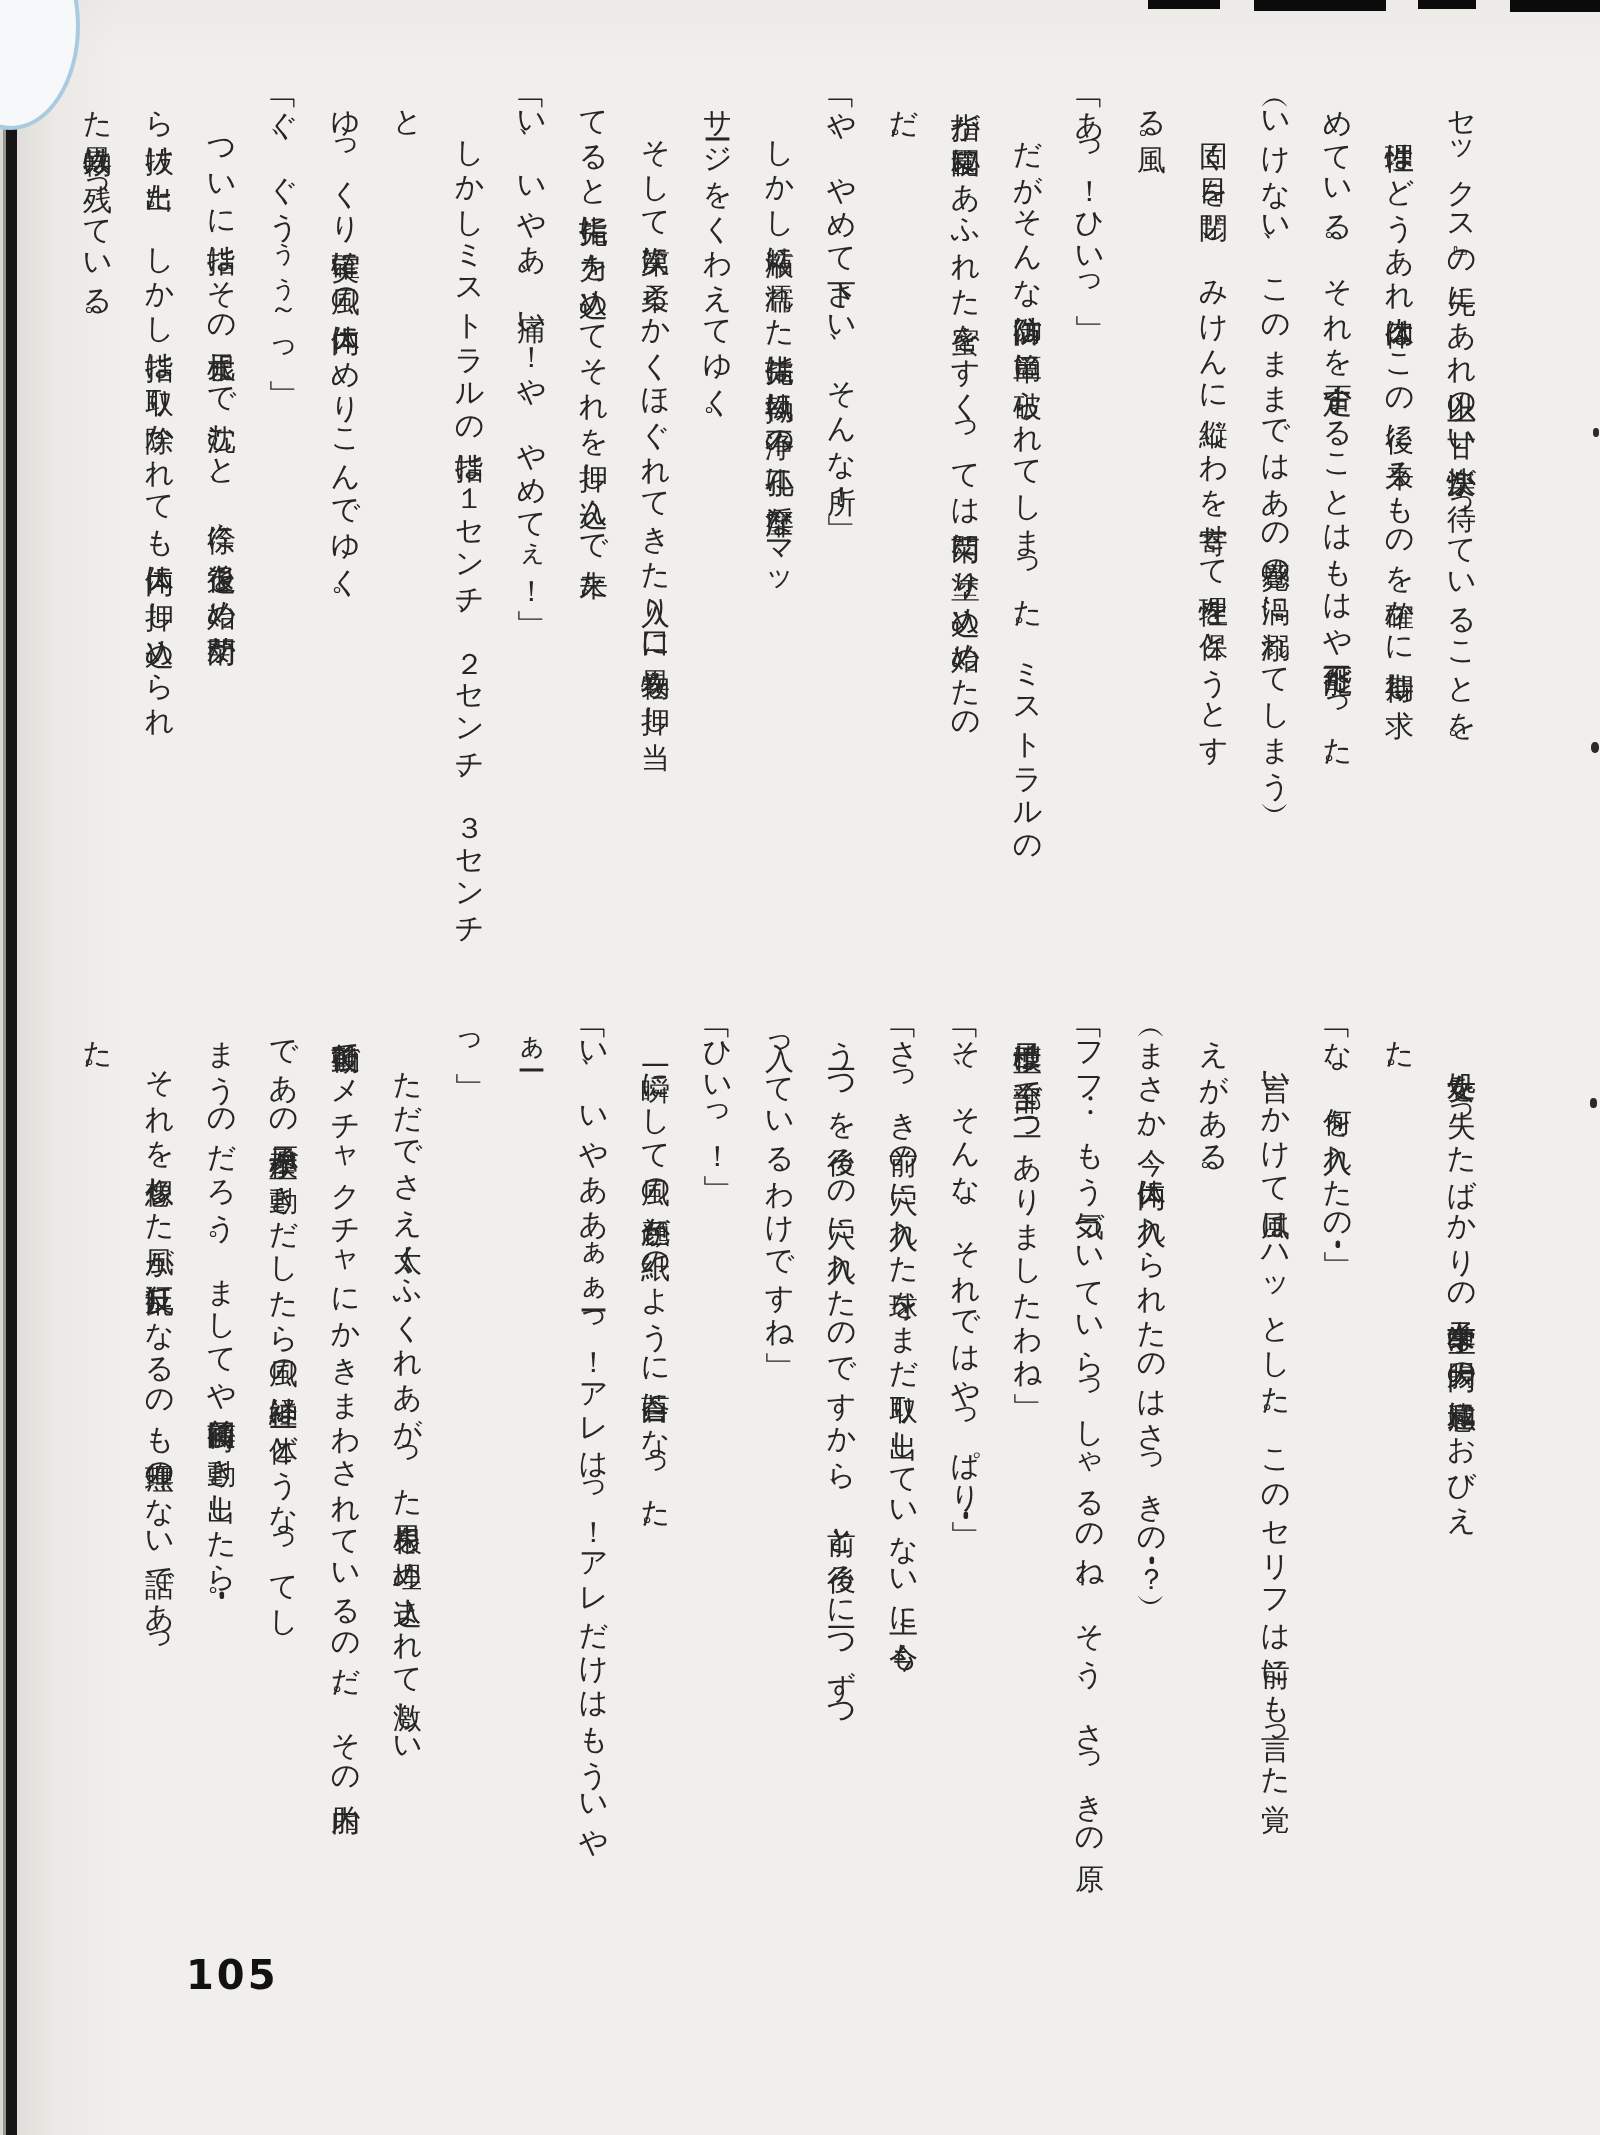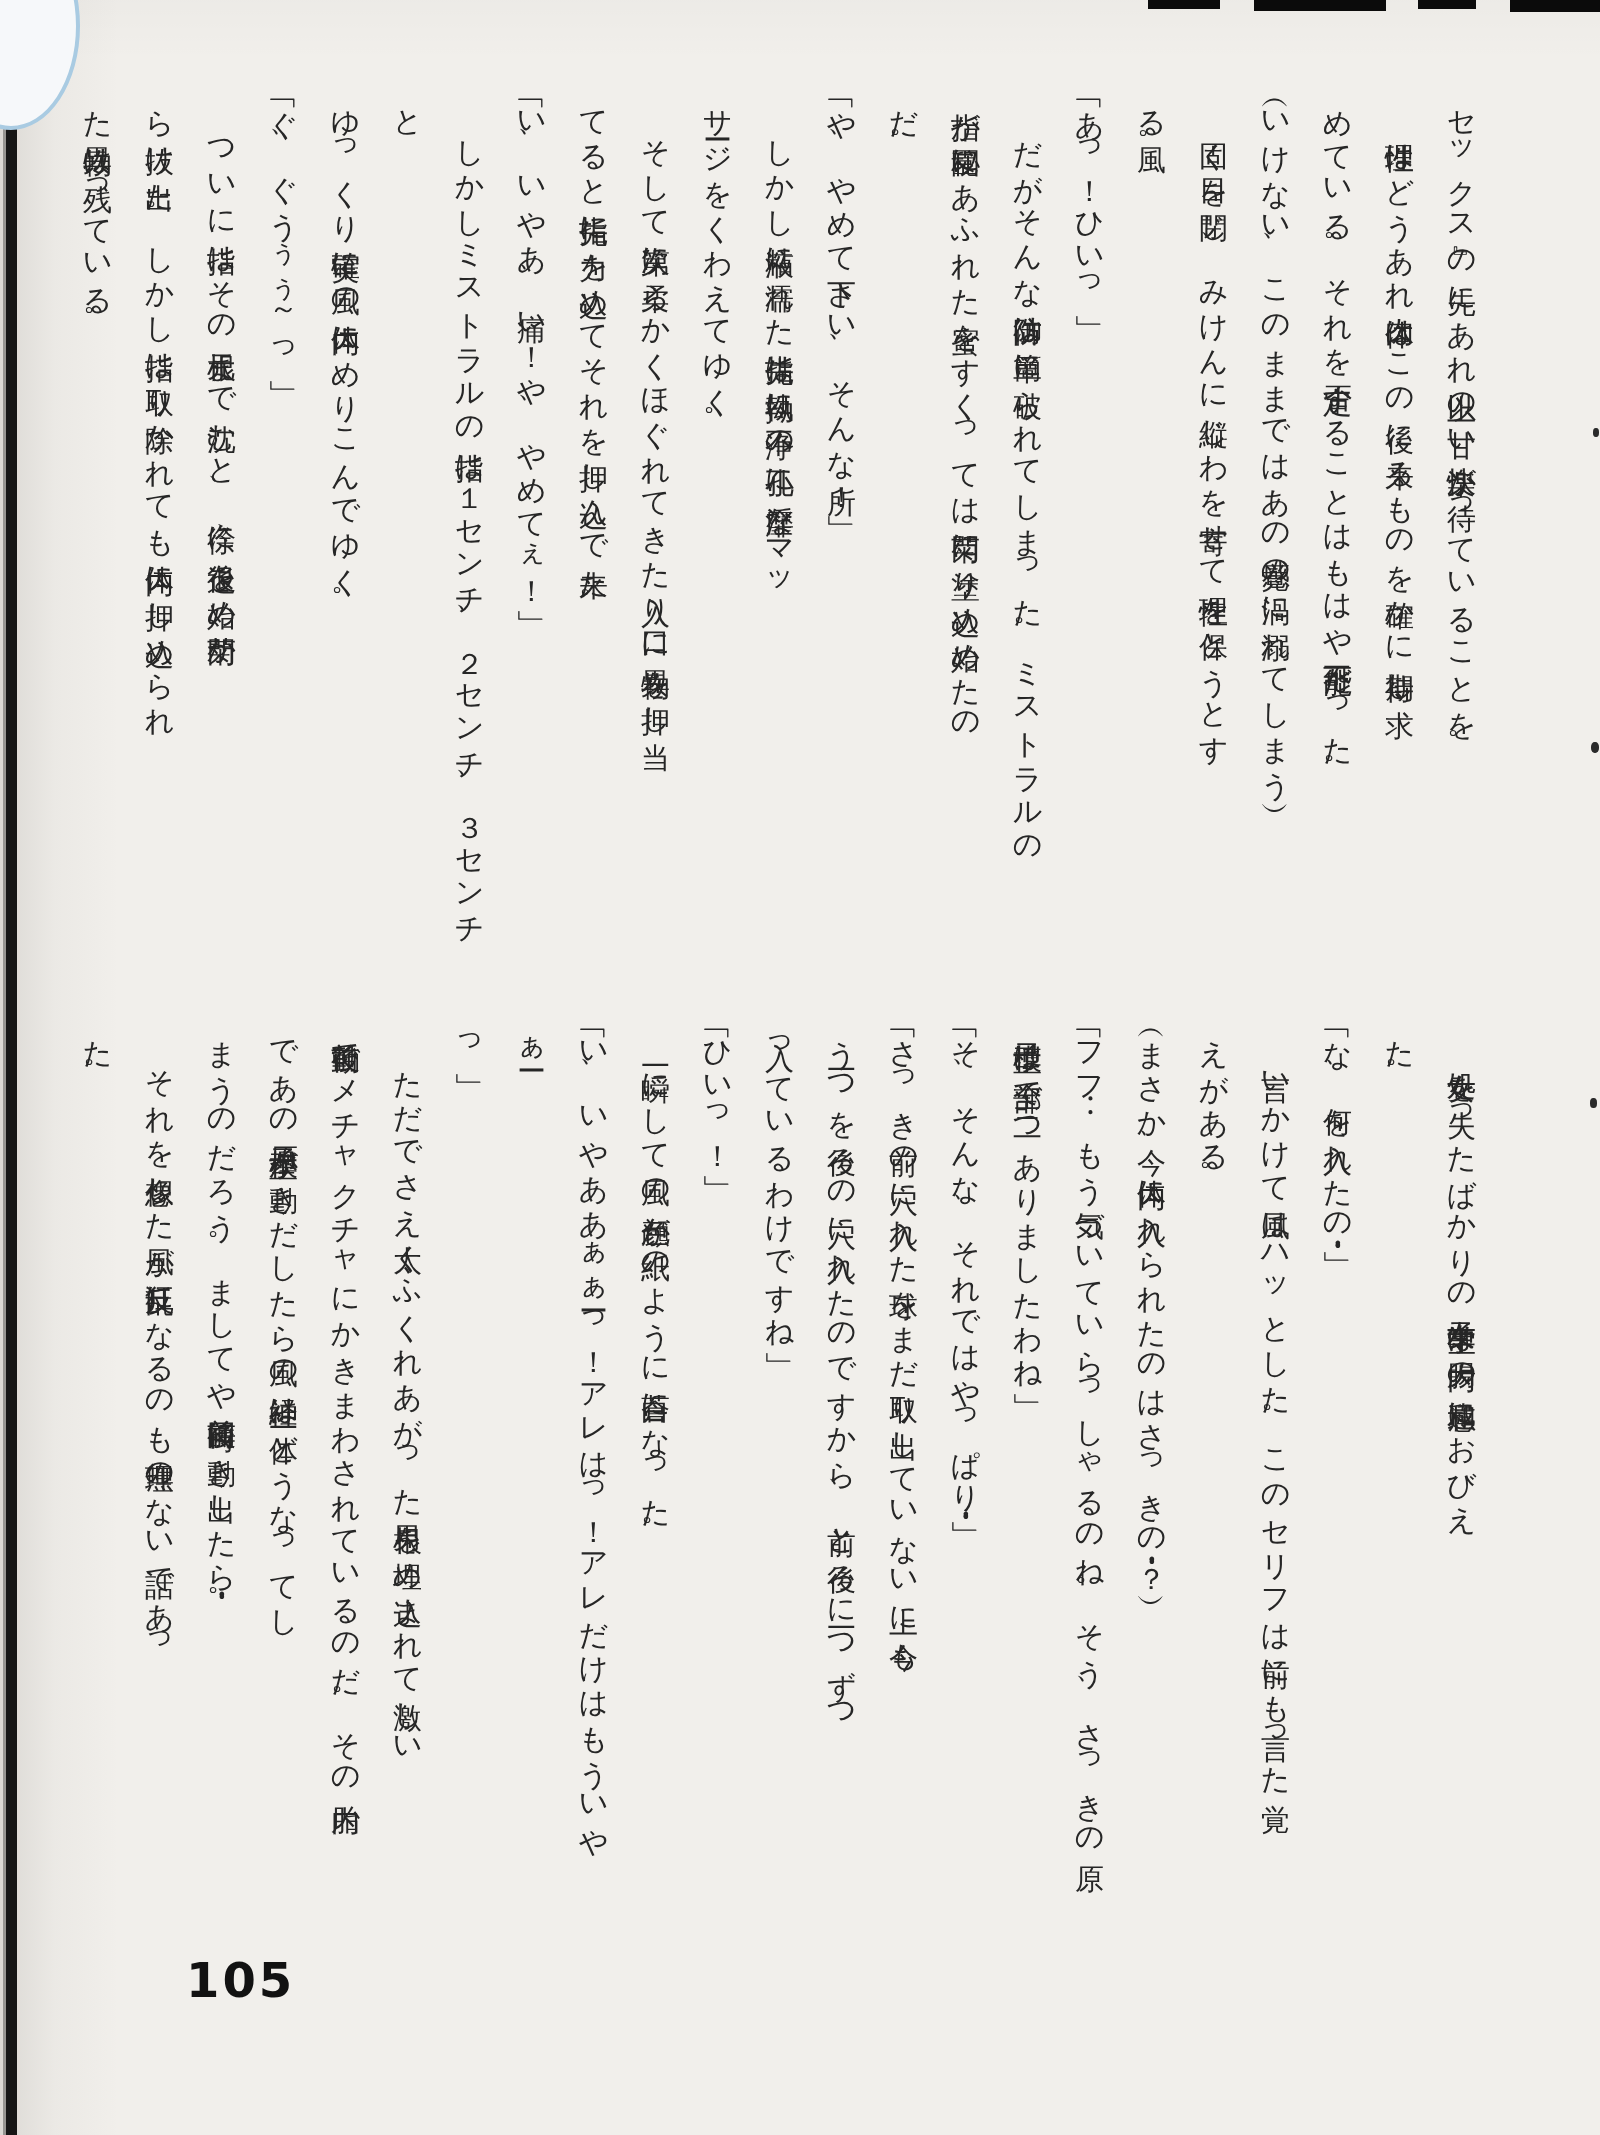--- a/index.html
+++ b/index.html
@@ -38,21 +38,21 @@
   }
   .vtext.upper { top: 90px;  height: 850px; }
   .vtext.lower { top: 1020px; height: 850px; }
 
   .page-num {
     position: absolute;
     left: 186px;
     top: 1952px;
     font-family: "DejaVu Sans", sans-serif;
     font-weight: bold;
-    font-size: 48px;
+    font-size: 40px;
     letter-spacing: 3px;
     color: #121212;
   }
 
   
   .edge-strip {
     position: absolute;
     left: 6px;
     top: 0;
     width: 11px;

